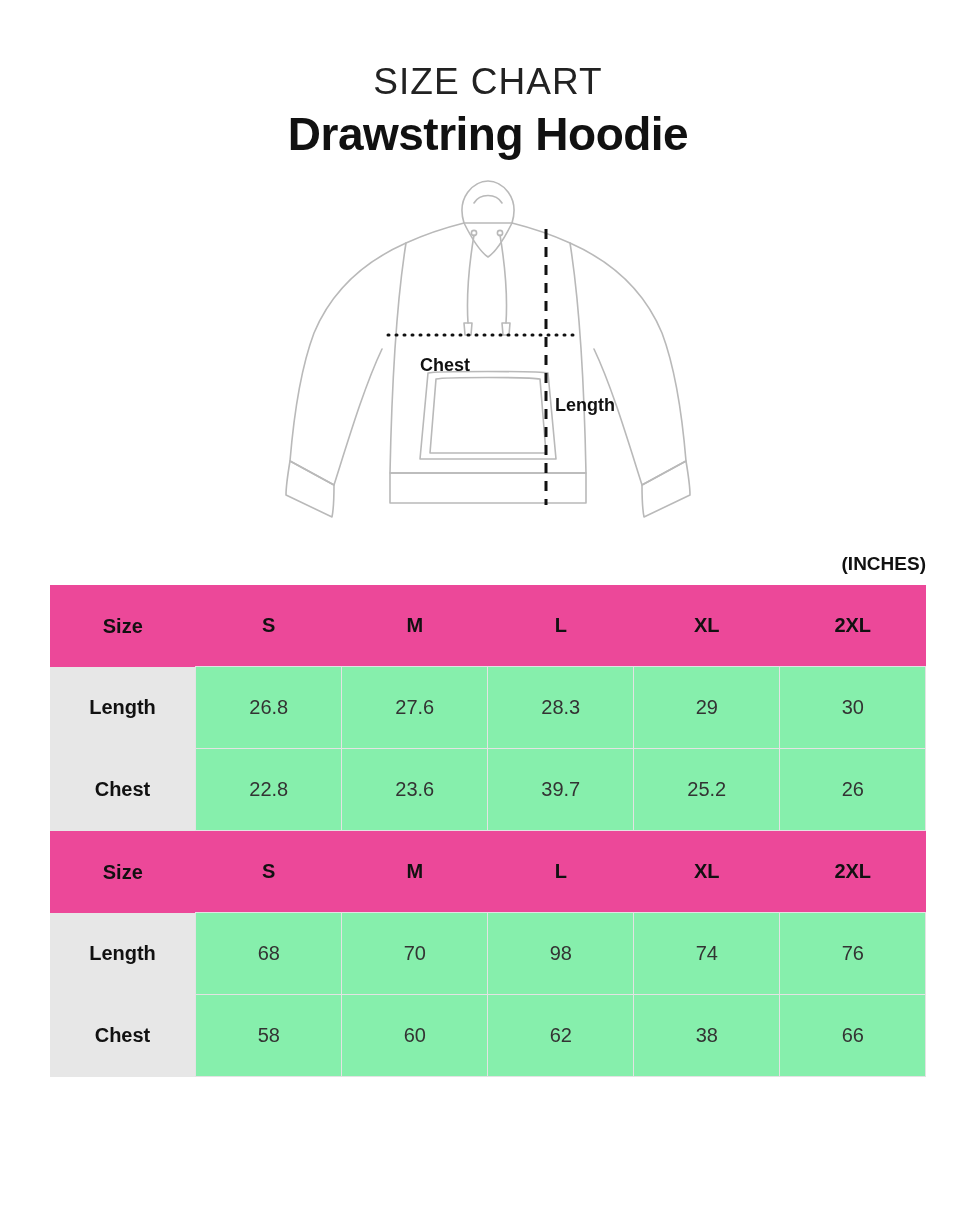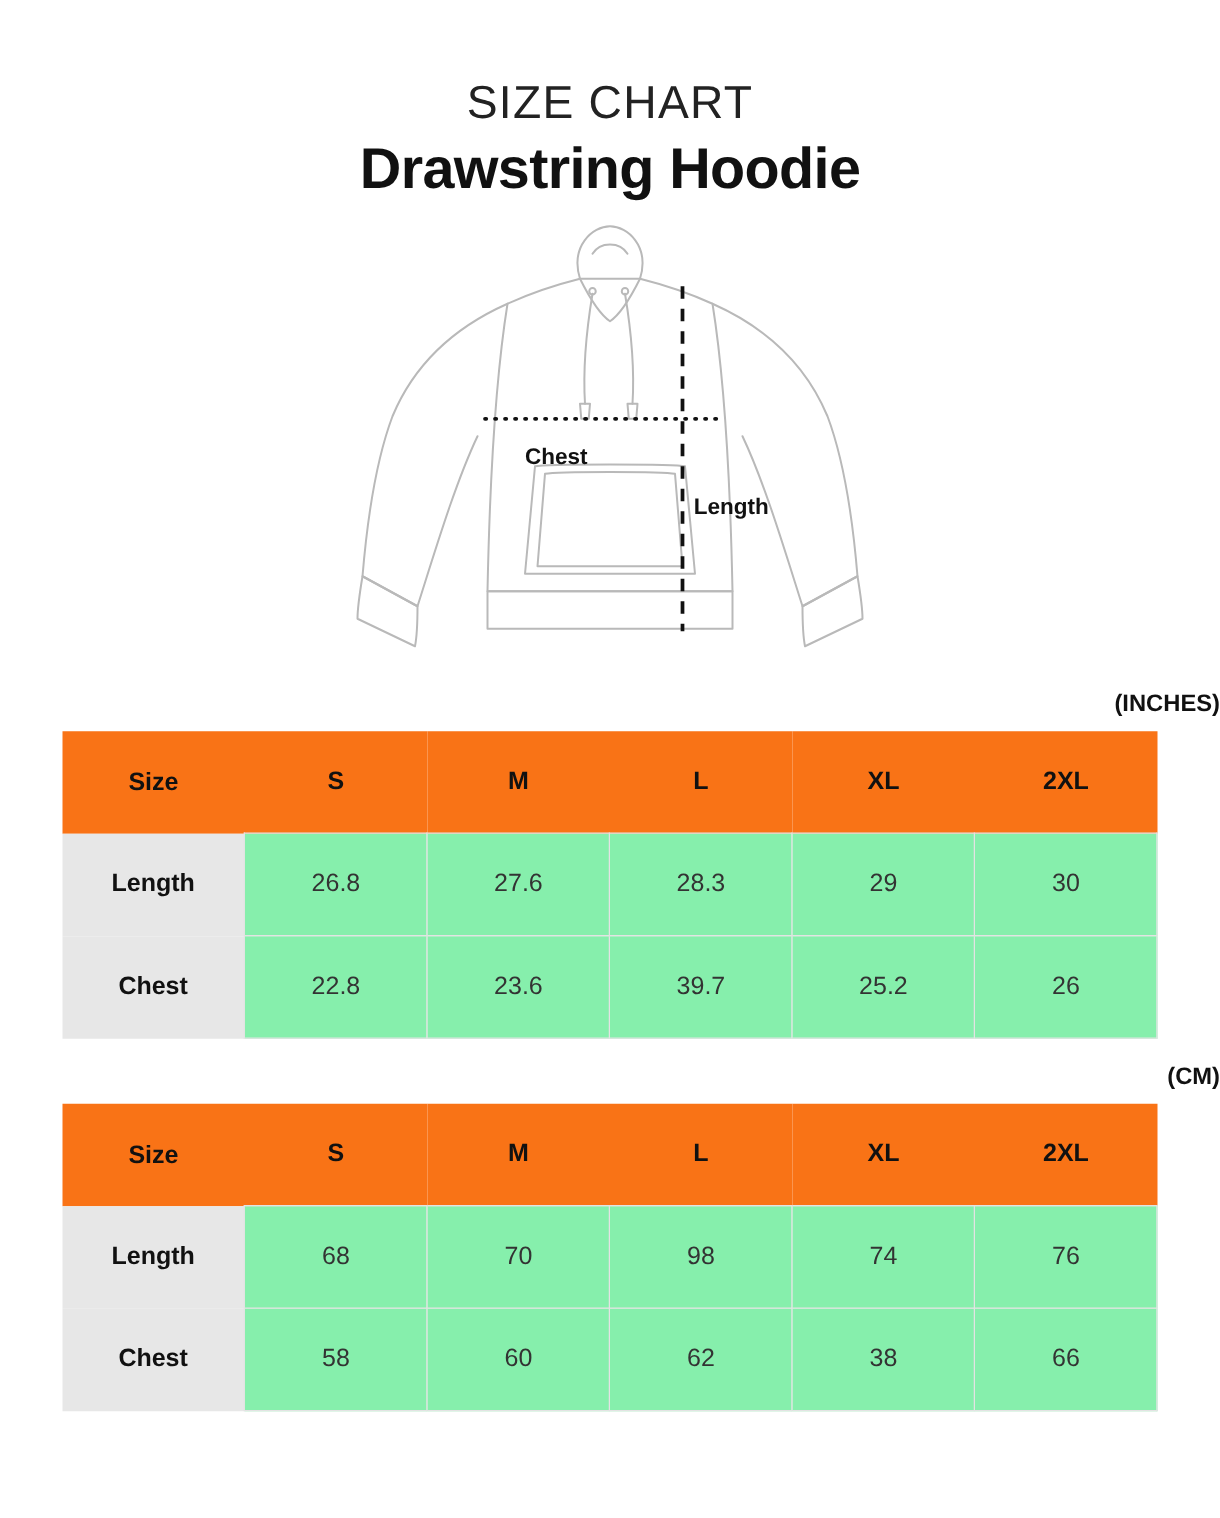--- a/index.html
+++ b/index.html
@@ -70,40 +70,41 @@
     left: 277px;
     top: 222px;
   }
 
   
   .units-caption {
     text-align: right;
     font-size: 19px;
     font-weight: 700;
     color: #111111;
+    padding-right: 50px;
   }
   .units-inches { margin-top: 12px; margin-bottom: 10px; }
   .units-cm { margin-top: 20px; margin-bottom: 10px; }
 
   
   table.size-table {
     width: 876px;
     margin: 0 auto;
     border-collapse: collapse;
     table-layout: fixed;
   }
   table.size-table th,
   table.size-table td {
     height: 79px;
     text-align: center;
     vertical-align: middle;
     font-size: 20px;
   }
   table.size-table thead th {
-    background: #f97316;
+    background: #ec4899;
     font-weight: 700;
     color: #111111;
     border: none;
   }
   table.size-table tbody th {
     background: #e7e7e7;
     font-weight: 700;
     color: #111111;
     border: none;
     width: 146px;
@@ -205,21 +206,20 @@
         <th>Chest</th>
         <td>22.8</td>
         <td>23.6</td>
         <td>39.7</td>
         <td>25.2</td>
         <td>26</td>
       </tr>
     </tbody>
   </table>
 
-  <div class="units-caption units-cm">(CM)</div>
 
   <table class="size-table">
     <colgroup>
       <col class="label-col">
         <col class="data-col">
         <col class="data-col">
         <col class="data-col">
         <col class="data-col">
         <col class="data-col">
     </colgroup>

